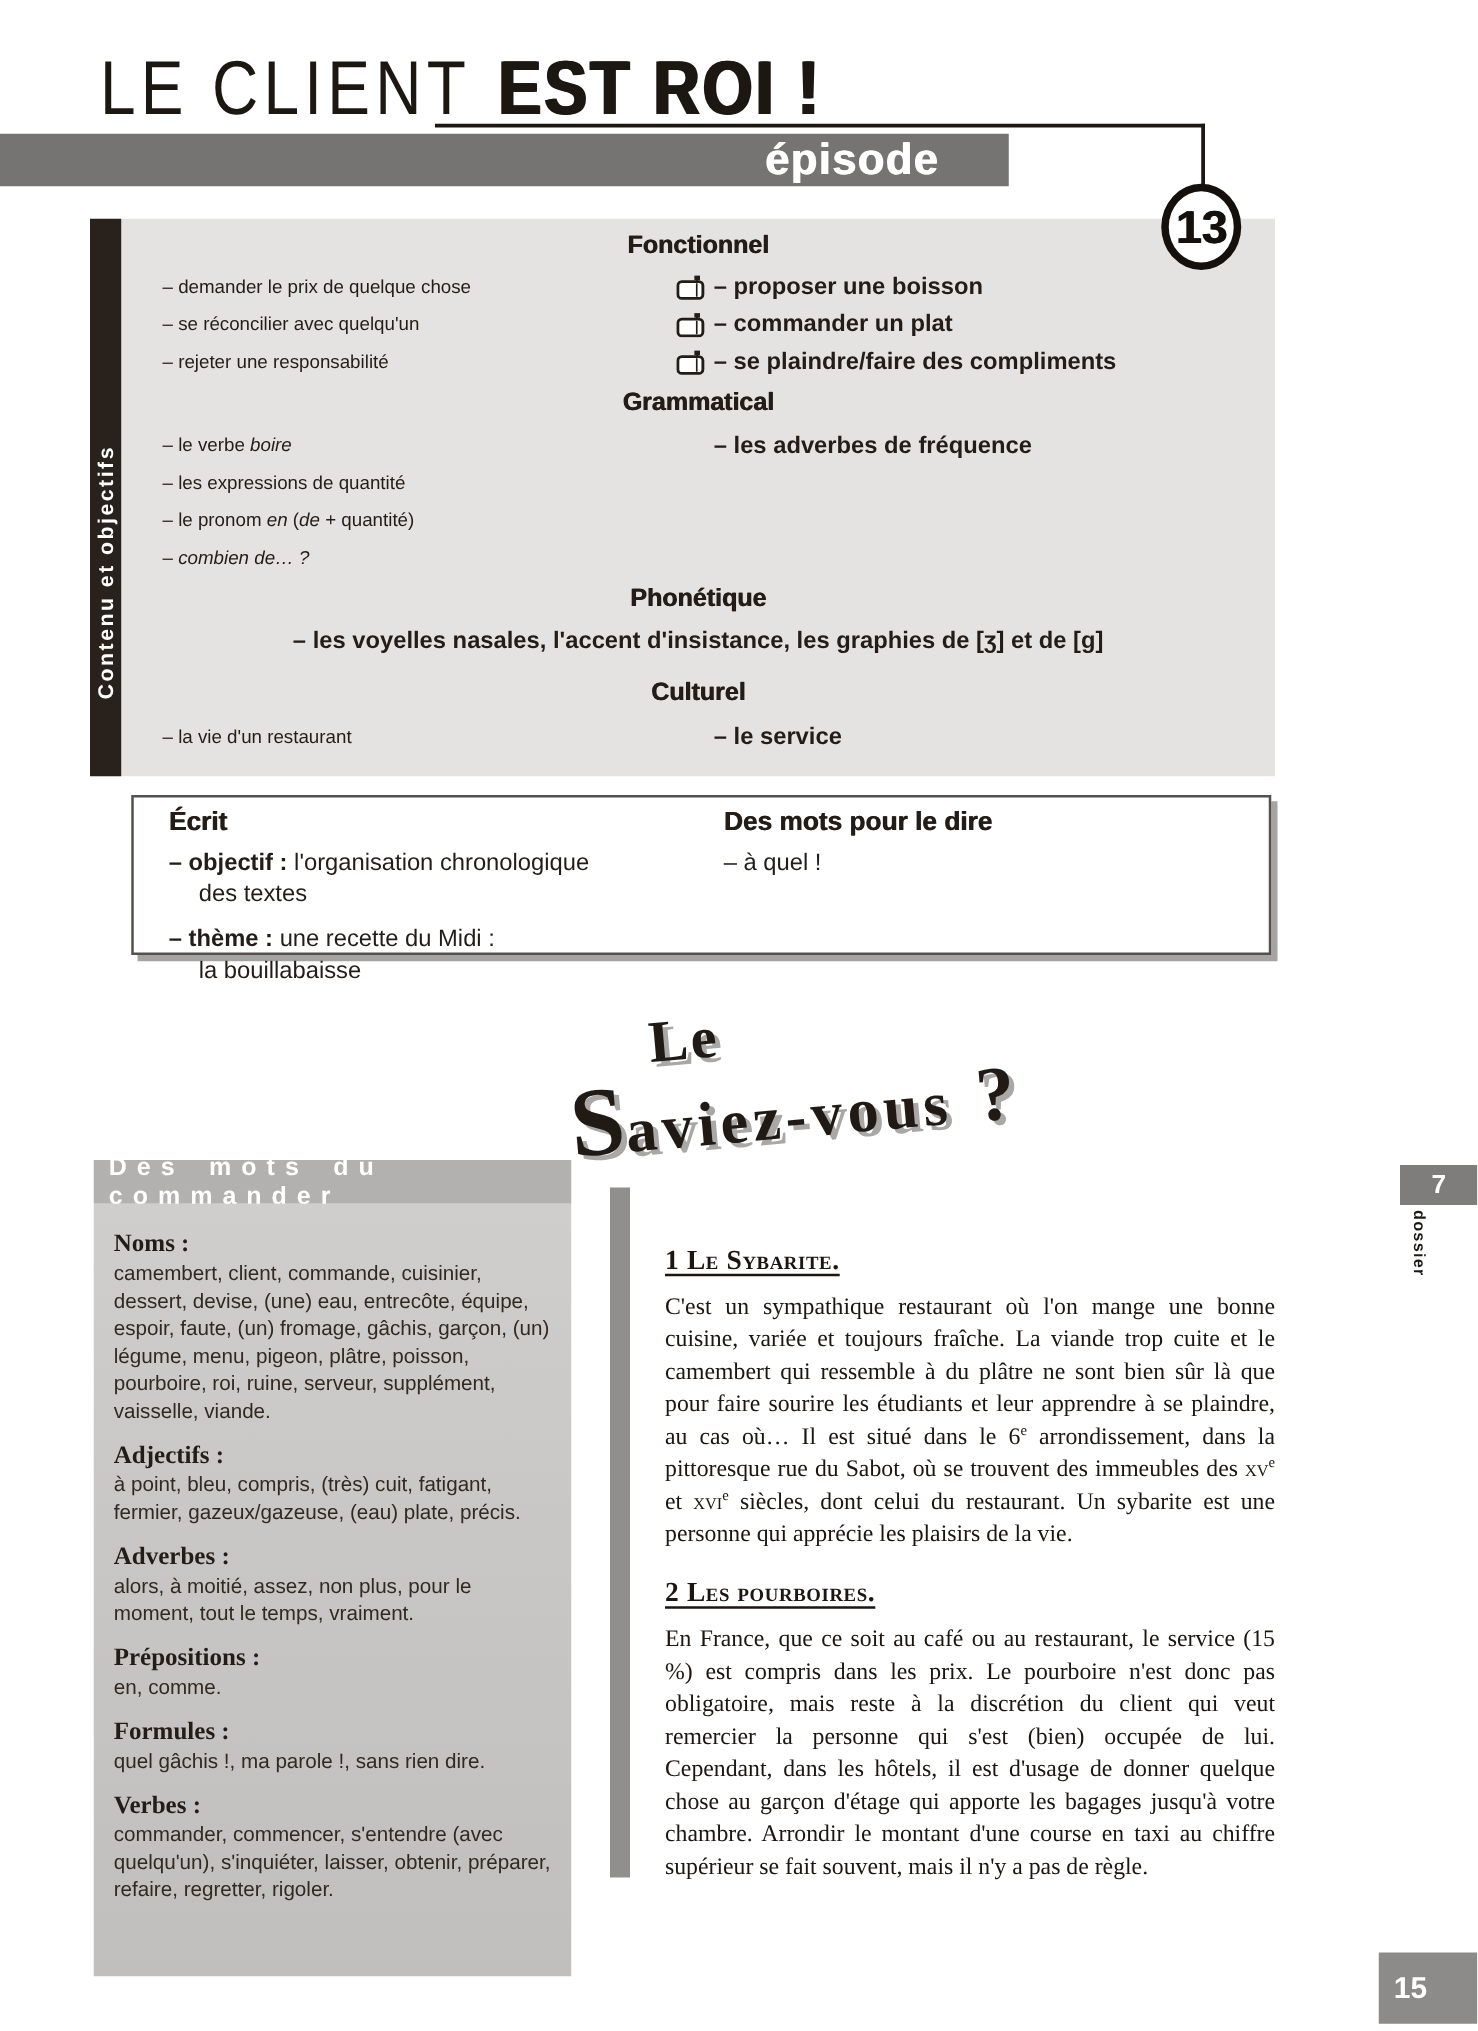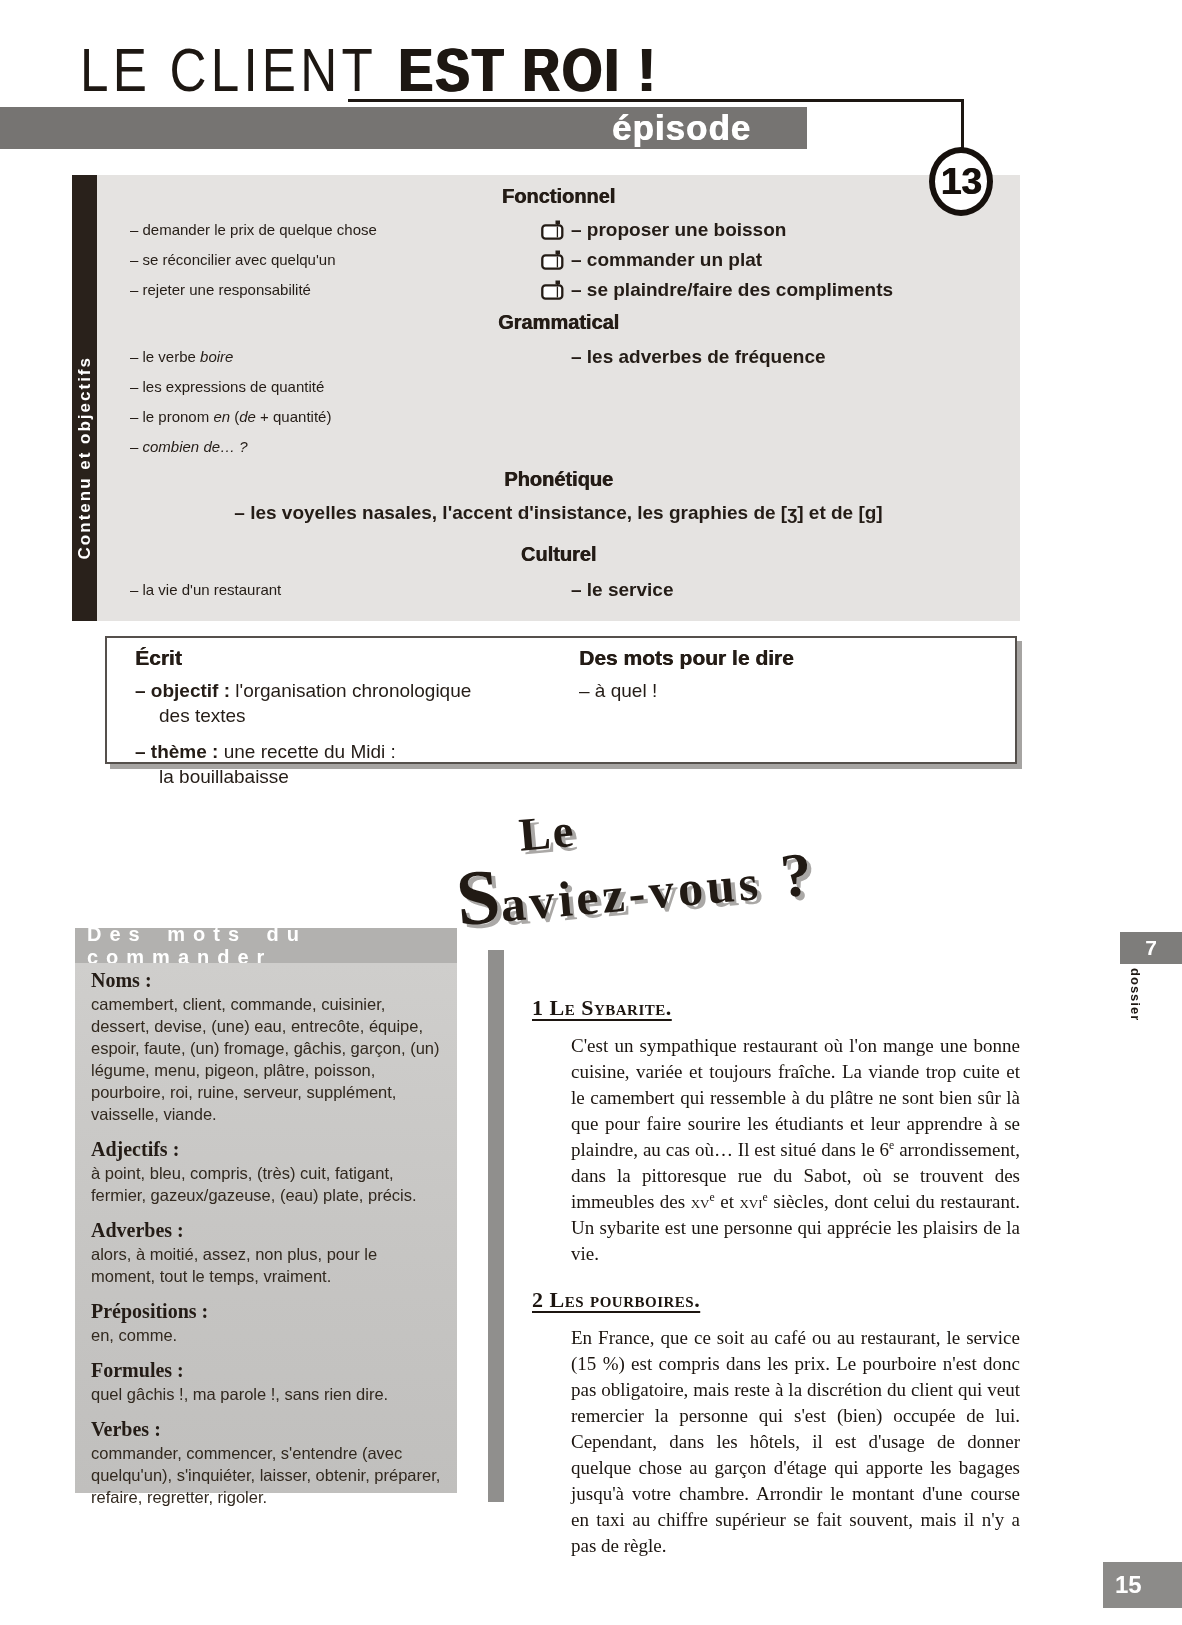--- a/index.html
+++ b/index.html
@@ -81,55 +81,55 @@
   .saviez .initial { font-size:78px; letter-spacing:0; }
   .saviez .qmark { font-size:62px; }
 
   
   .feuil-header {
     position:absolute; left:75px; top:928px; width:382px; height:35px; background:#b2b1af;
     display:flex; align-items:center; padding-left:12px;
     color:#ffffff; font-size:20px; font-weight:700; letter-spacing:8px; word-spacing:6px;
   }
   .feuil-body {
-    position:absolute; left:75px; top:963px; width:382px; height:530px;
+    position:absolute; left:75px; top:963px; width:382px; height:618px;
     background:linear-gradient(180deg,#cfcecc 0%, #c6c5c3 55%, #c0bfbd 100%);
-    padding:4px 16px 0 16px;
+    padding:19px 16px 0 16px;
   }
   .feuil-group { margin-bottom:11px; }
   .feuil-label { font-family:"Liberation Serif", serif; font-size:20px; font-weight:700; color:#241c16; line-height:26px; }
   .feuil-text { font-size:16.5px; line-height:22px; color:#32291f; }
 
   
   .divider-strip { position:absolute; left:488px; top:950px; width:16px; height:552px; background:#908f8d; }
 
   
   .articles { position:absolute; left:532px; top:995px; width:488px; font-family:"Liberation Serif", serif; color:#1c1510; }
   .art-heading {
     font-size:22px; font-weight:700; font-variant:small-caps; letter-spacing:0.5px;
     text-decoration:underline; text-decoration-thickness:2px; text-underline-offset:4px;
     margin-bottom:12px;
   }
-  .art-para { font-size:19px; line-height:26px; text-align:justify;margin-left:39px; }
+  .art-para { font-size:19px; line-height:26px; text-align:justify; }
   .art-para sup { font-size:0.62em; vertical-align:super; line-height:0; }
   .art-para .sc { font-variant:small-caps; }
   .art-sec2 { margin-top:20px; }
 
   
   .dossier-tab {
     position:absolute; left:1120px; top:932px; width:62px; height:32px; background:#7e7d7b;
     display:flex; align-items:center; justify-content:center;
     color:#ffffff; font-size:21px; font-weight:700;
   }
   .dossier-label {
     position:absolute; left:1128px; top:968px; height:80px;
     writing-mode:vertical-rl; font-size:13px; font-weight:700; letter-spacing:1px; color:#1d1712;
   }
   .page-num-box {
-    position:absolute; left:1103px; top:1562px; width:79px; height:46px; background:#8c8b89;
+    position:absolute; left:1103px; top:1562px; width:79px; height:57px; background:#8c8b89;
     display:flex; align-items:center; padding-left:12px;
     color:#ffffff; font-size:24px; font-weight:700;
   }
 
   
   .tv-icon svg { display:block; }
 </style>
 </head>
 <body>
 

